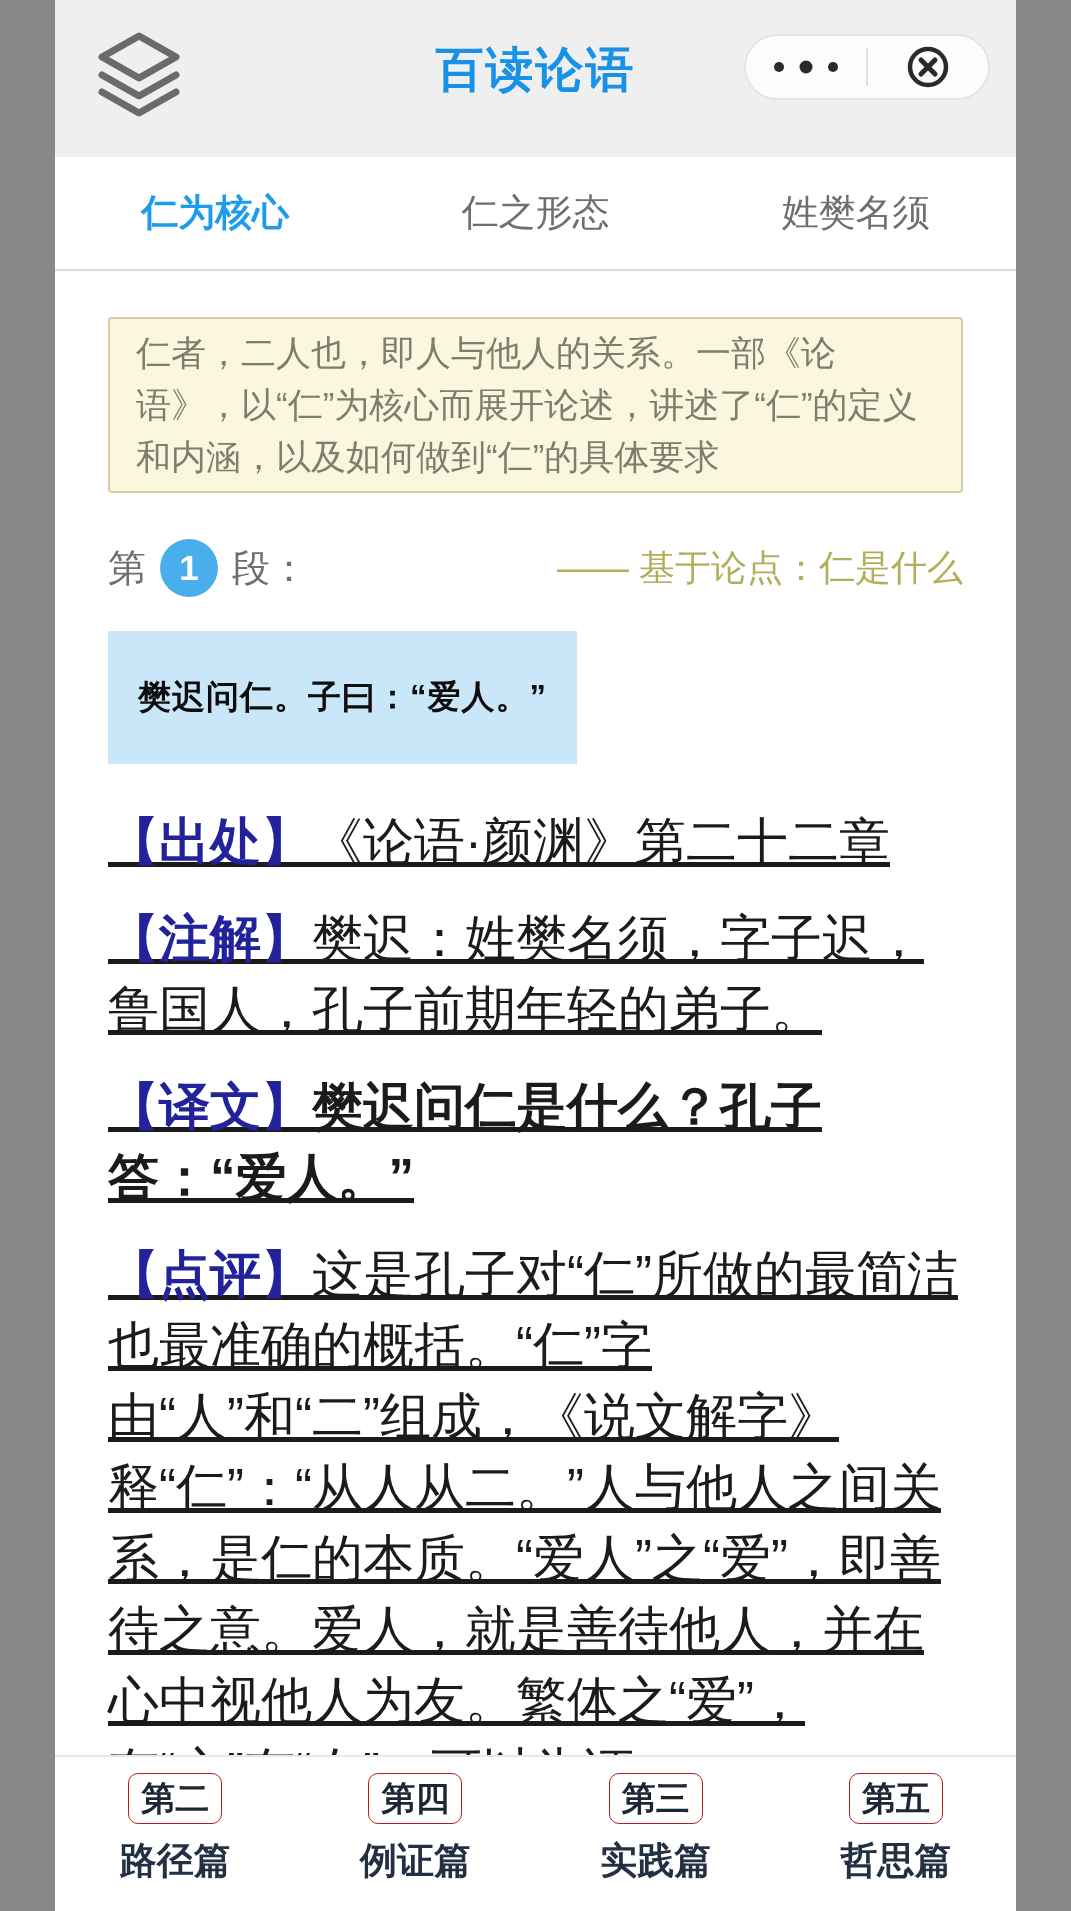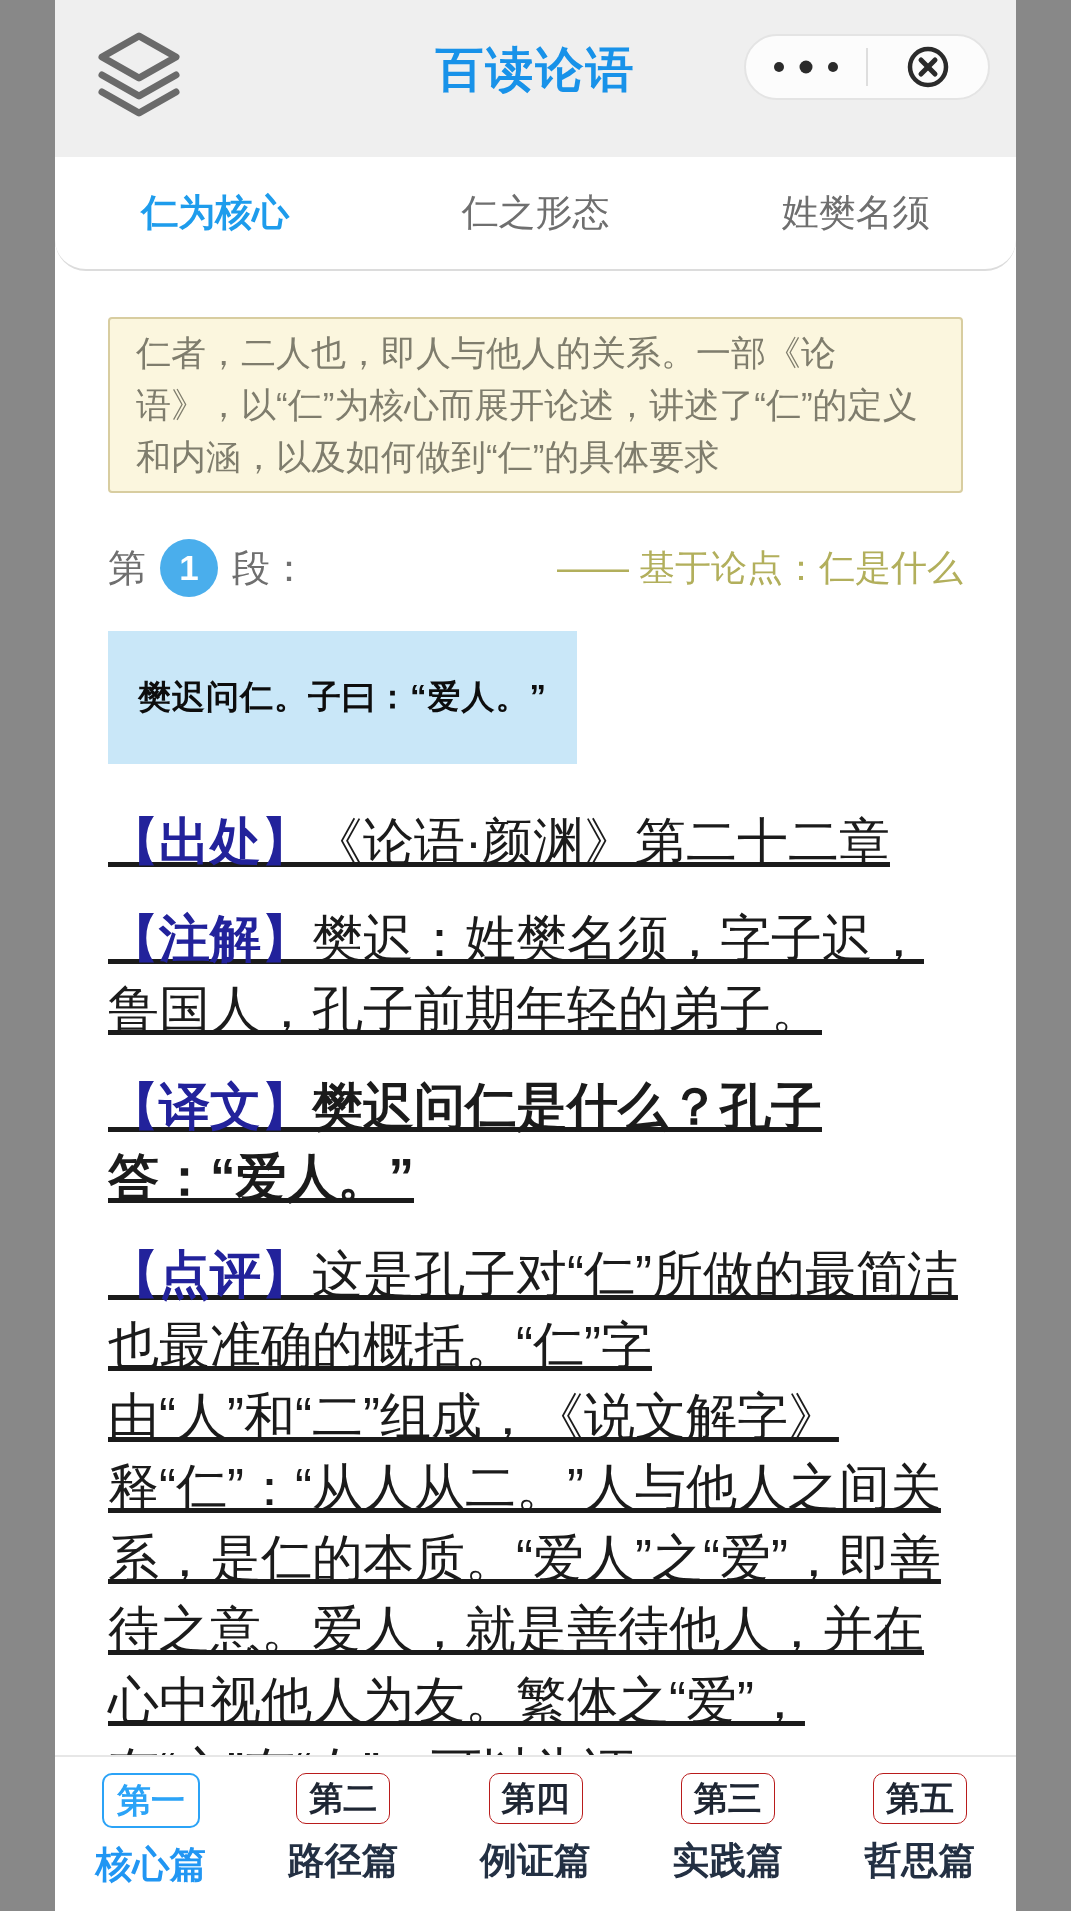--- a/index.html
+++ b/index.html
@@ -23,21 +23,21 @@
   .capsule {
     position:absolute; right:26px; top:34px; width:246px; height:66px;
     background:#fcfcfc; border:2px solid #e4e4e4; border-radius:34px;
     display:flex; align-items:center;
   }
   .capsule-half { flex:1; display:flex; align-items:center; justify-content:center; height:100%; cursor:pointer; }
   .capsule-divider { width:2px; height:38px; background:#dedede; }
 
   
   .tabbar {
-    display:flex; height:114px; background:#ffffff; border-bottom:2px solid #dcdcdc;border-radius:31px;
+    display:flex; height:114px; background:#ffffff; border-bottom:2px solid #dcdcdc;
   }
   .tab {
     flex:1; display:flex; align-items:center; justify-content:center;
     font-size:37px; color:#6f6f6f; cursor:pointer;
   }
   .tab.active { color:#1e9cec; font-weight:700; }
 
   
   .content { padding:0 53px; }
 
@@ -195,24 +195,20 @@
             <circle cx="48" cy="52" r="9" fill="#1c86d1"></circle>
           </svg>
         </span>
         <span class="action-label">分享</span>
       </div>
     </div>
 
   </div>
 
   <div class="bottom-bar">
-    <div class="nav-item active">
-      <span class="nav-badge">第一</span>
-      <span class="nav-label">核心篇</span>
-    </div>
     <div class="nav-item">
       <span class="nav-badge">第二</span>
       <span class="nav-label">路径篇</span>
     </div>
     <div class="nav-item">
       <span class="nav-badge">第四</span>
       <span class="nav-label">例证篇</span>
     </div>
     <div class="nav-item">
       <span class="nav-badge">第三</span>

